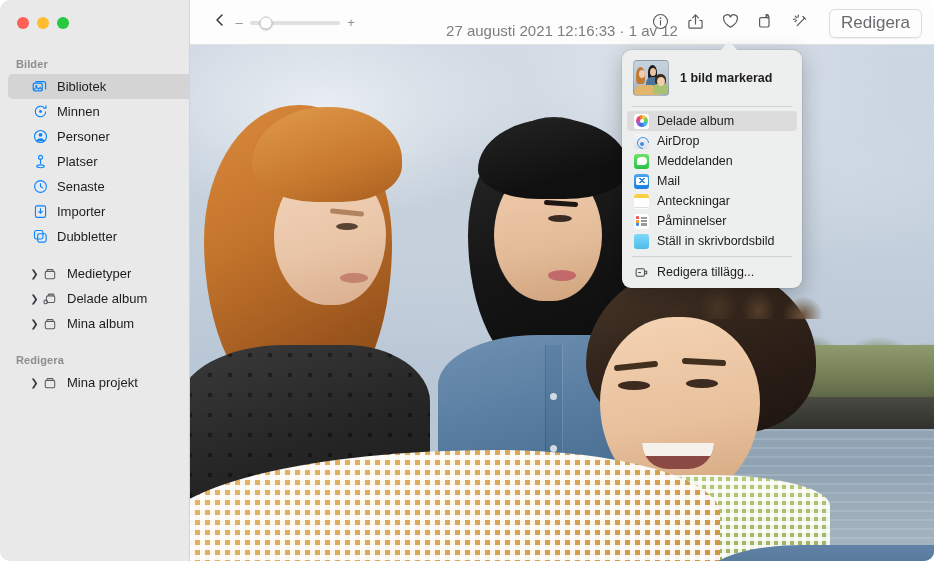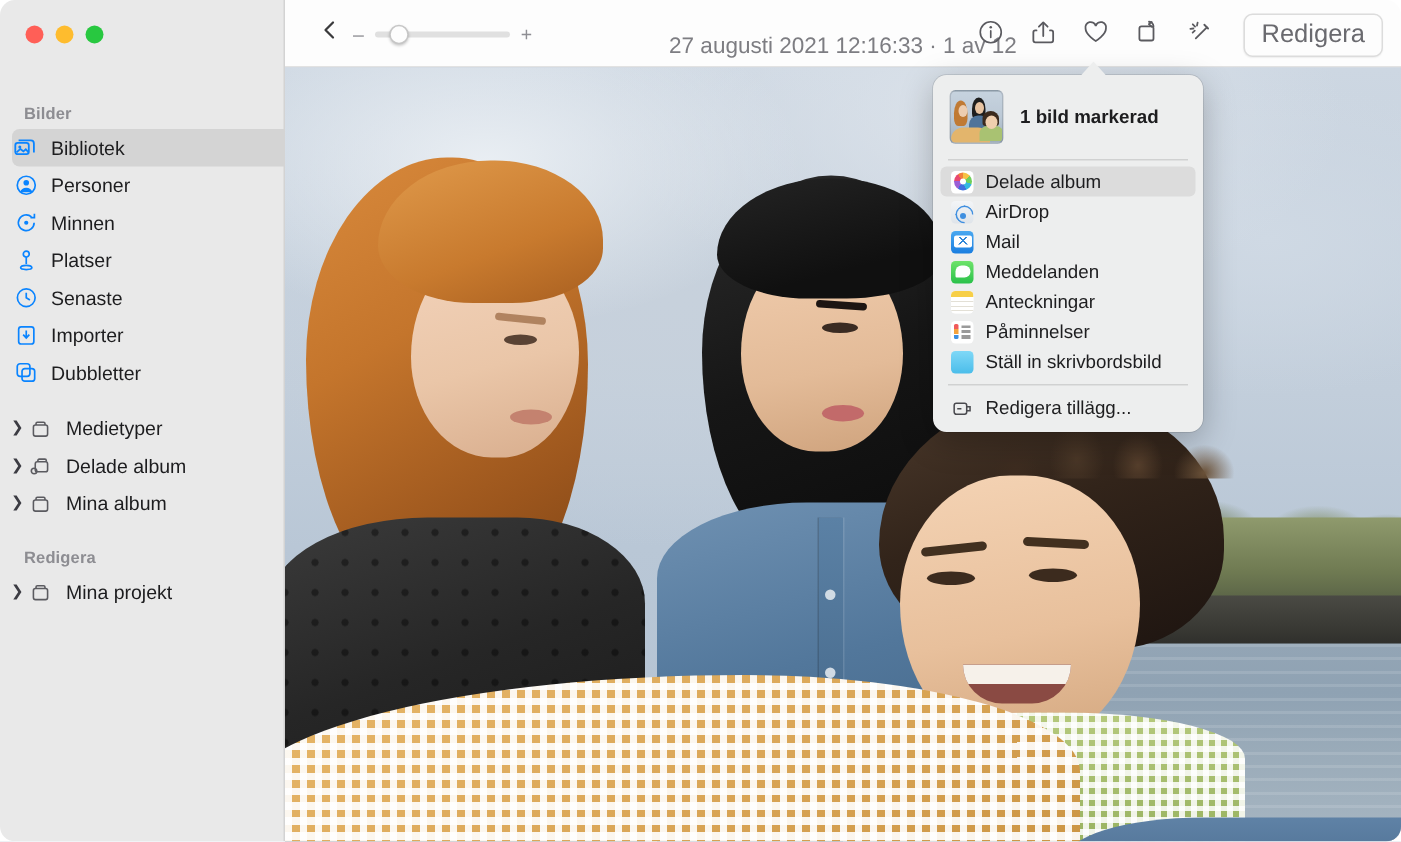--- a/index.html
+++ b/index.html
@@ -26,28 +26,28 @@
   }
   .traffic {
     position: absolute; left: 17px; top: 17px;
     display: flex; gap: 8px; align-items: center;
   }
   .tl { width: 12px; height: 12px; border-radius: 50%; }
   .tl-close { background: #ff5f57; }
   .tl-min   { background: #febc2e; }
   .tl-max   { background: #28c840; }
 
-  .sb-scroll { position: absolute; left: 0; top: 64px; width: 226px; }
+  .sb-scroll { position: absolute; left: 0; top: 52px; width: 226px; }
   .sb-header {
     font-size: 11px; font-weight: bold; color: #8d8d92;
     padding: 6px 0 4px 16px; letter-spacing: 0.1px;
   }
   .sb-item {
     display: flex; align-items: center;
-    height: 25px; margin: 0 8px; padding-left: 0;
+    height: 25px; margin: 0 8px; padding-left: 23px;
     border-radius: 5px; cursor: default;
   }
   .sb-item.selected { background: #d4d4d4; }
   .sb-ico {
     width: 18px; height: 18px; margin-right: 8px;
     display: flex; align-items: center; justify-content: center;
     color: #0a84ff; flex: none;
   }
   .sb-ico svg { display:block; }
   .sb-label { font-size: 13px; color: #1d1d1f; }
@@ -455,37 +455,37 @@
             <circle cx="4.2" cy="7" r="1" fill="currentColor" stroke="none"></circle>
             <path d="M2 10.6l2.6-2.3 2 1.6 1.6-1.4 1.8 2.1" fill="none"></path>
           </svg>
         </span>
         <span class="sb-label">Bibliotek</span>
       </div>
 
       <div class="sb-item">
         <span class="sb-ico">
           <svg width="15" height="15" viewBox="0 0 16 16" fill="none" stroke="currentColor" stroke-width="1.2">
+            <path d="M13.6 8a5.6 5.6 0 1 1-1.9-4.2"></path>
+            <path d="M13.8 1.6v2.8h-2.8"></path>
+            <circle cx="8" cy="8" r="1.5" fill="currentColor" stroke="none"></circle>
+          </svg>
+        </span>
+        <span class="sb-label">Minnen</span>
+      </div>
+
+      <div class="sb-item">
+        <span class="sb-ico">
+          <svg width="15" height="15" viewBox="0 0 16 16" fill="none" stroke="currentColor" stroke-width="1.2">
             <circle cx="8" cy="8" r="6.4"></circle>
             <circle cx="8" cy="6.2" r="2" fill="currentColor" stroke="none"></circle>
             <path d="M3.6 13a4.6 4.6 0 0 1 8.8 0" fill="currentColor" stroke="none"></path>
           </svg>
         </span>
         <span class="sb-label">Personer</span>
-      </div>
-
-      <div class="sb-item">
-        <span class="sb-ico">
-          <svg width="15" height="15" viewBox="0 0 16 16" fill="none" stroke="currentColor" stroke-width="1.2">
-            <path d="M13.6 8a5.6 5.6 0 1 1-1.9-4.2"></path>
-            <path d="M13.8 1.6v2.8h-2.8"></path>
-            <circle cx="8" cy="8" r="1.5" fill="currentColor" stroke="none"></circle>
-          </svg>
-        </span>
-        <span class="sb-label">Minnen</span>
       </div>
 
       <div class="sb-item">
         <span class="sb-ico">
           <svg width="15" height="15" viewBox="0 0 16 16" fill="none" stroke="currentColor" stroke-width="1.2">
             <circle cx="8" cy="3.6" r="2.1"></circle>
             <path d="M8 5.7v5"></path>
             <path d="M4 13.4c0-1 1.8-1.8 4-1.8s4 .8 4 1.8-1.8 1.2-4 1.2-4-.4-4-1.2z"></path>
           </svg>
         </span>
@@ -722,27 +722,27 @@
       <span class="pop-ico ic-photos"></span>
       <span class="pop-label">Delade album</span>
     </div>
 
     <div class="pop-item">
       <span class="pop-ico ic-airdrop"></span>
       <span class="pop-label">AirDrop</span>
     </div>
 
     <div class="pop-item">
+      <span class="pop-ico ic-messages"></span>
+      <span class="pop-label">Meddelanden</span>
+    </div>
+
+    <div class="pop-item">
       <span class="pop-ico ic-mail"></span>
       <span class="pop-label">Mail</span>
-    </div>
-
-    <div class="pop-item">
-      <span class="pop-ico ic-messages"></span>
-      <span class="pop-label">Meddelanden</span>
     </div>
 
     <div class="pop-item">
       <span class="pop-ico ic-notes"></span>
       <span class="pop-label">Anteckningar</span>
     </div>
 
     <div class="pop-item">
       <span class="pop-ico ic-reminders"></span>
       <span class="pop-label">Påminnelser</span>

